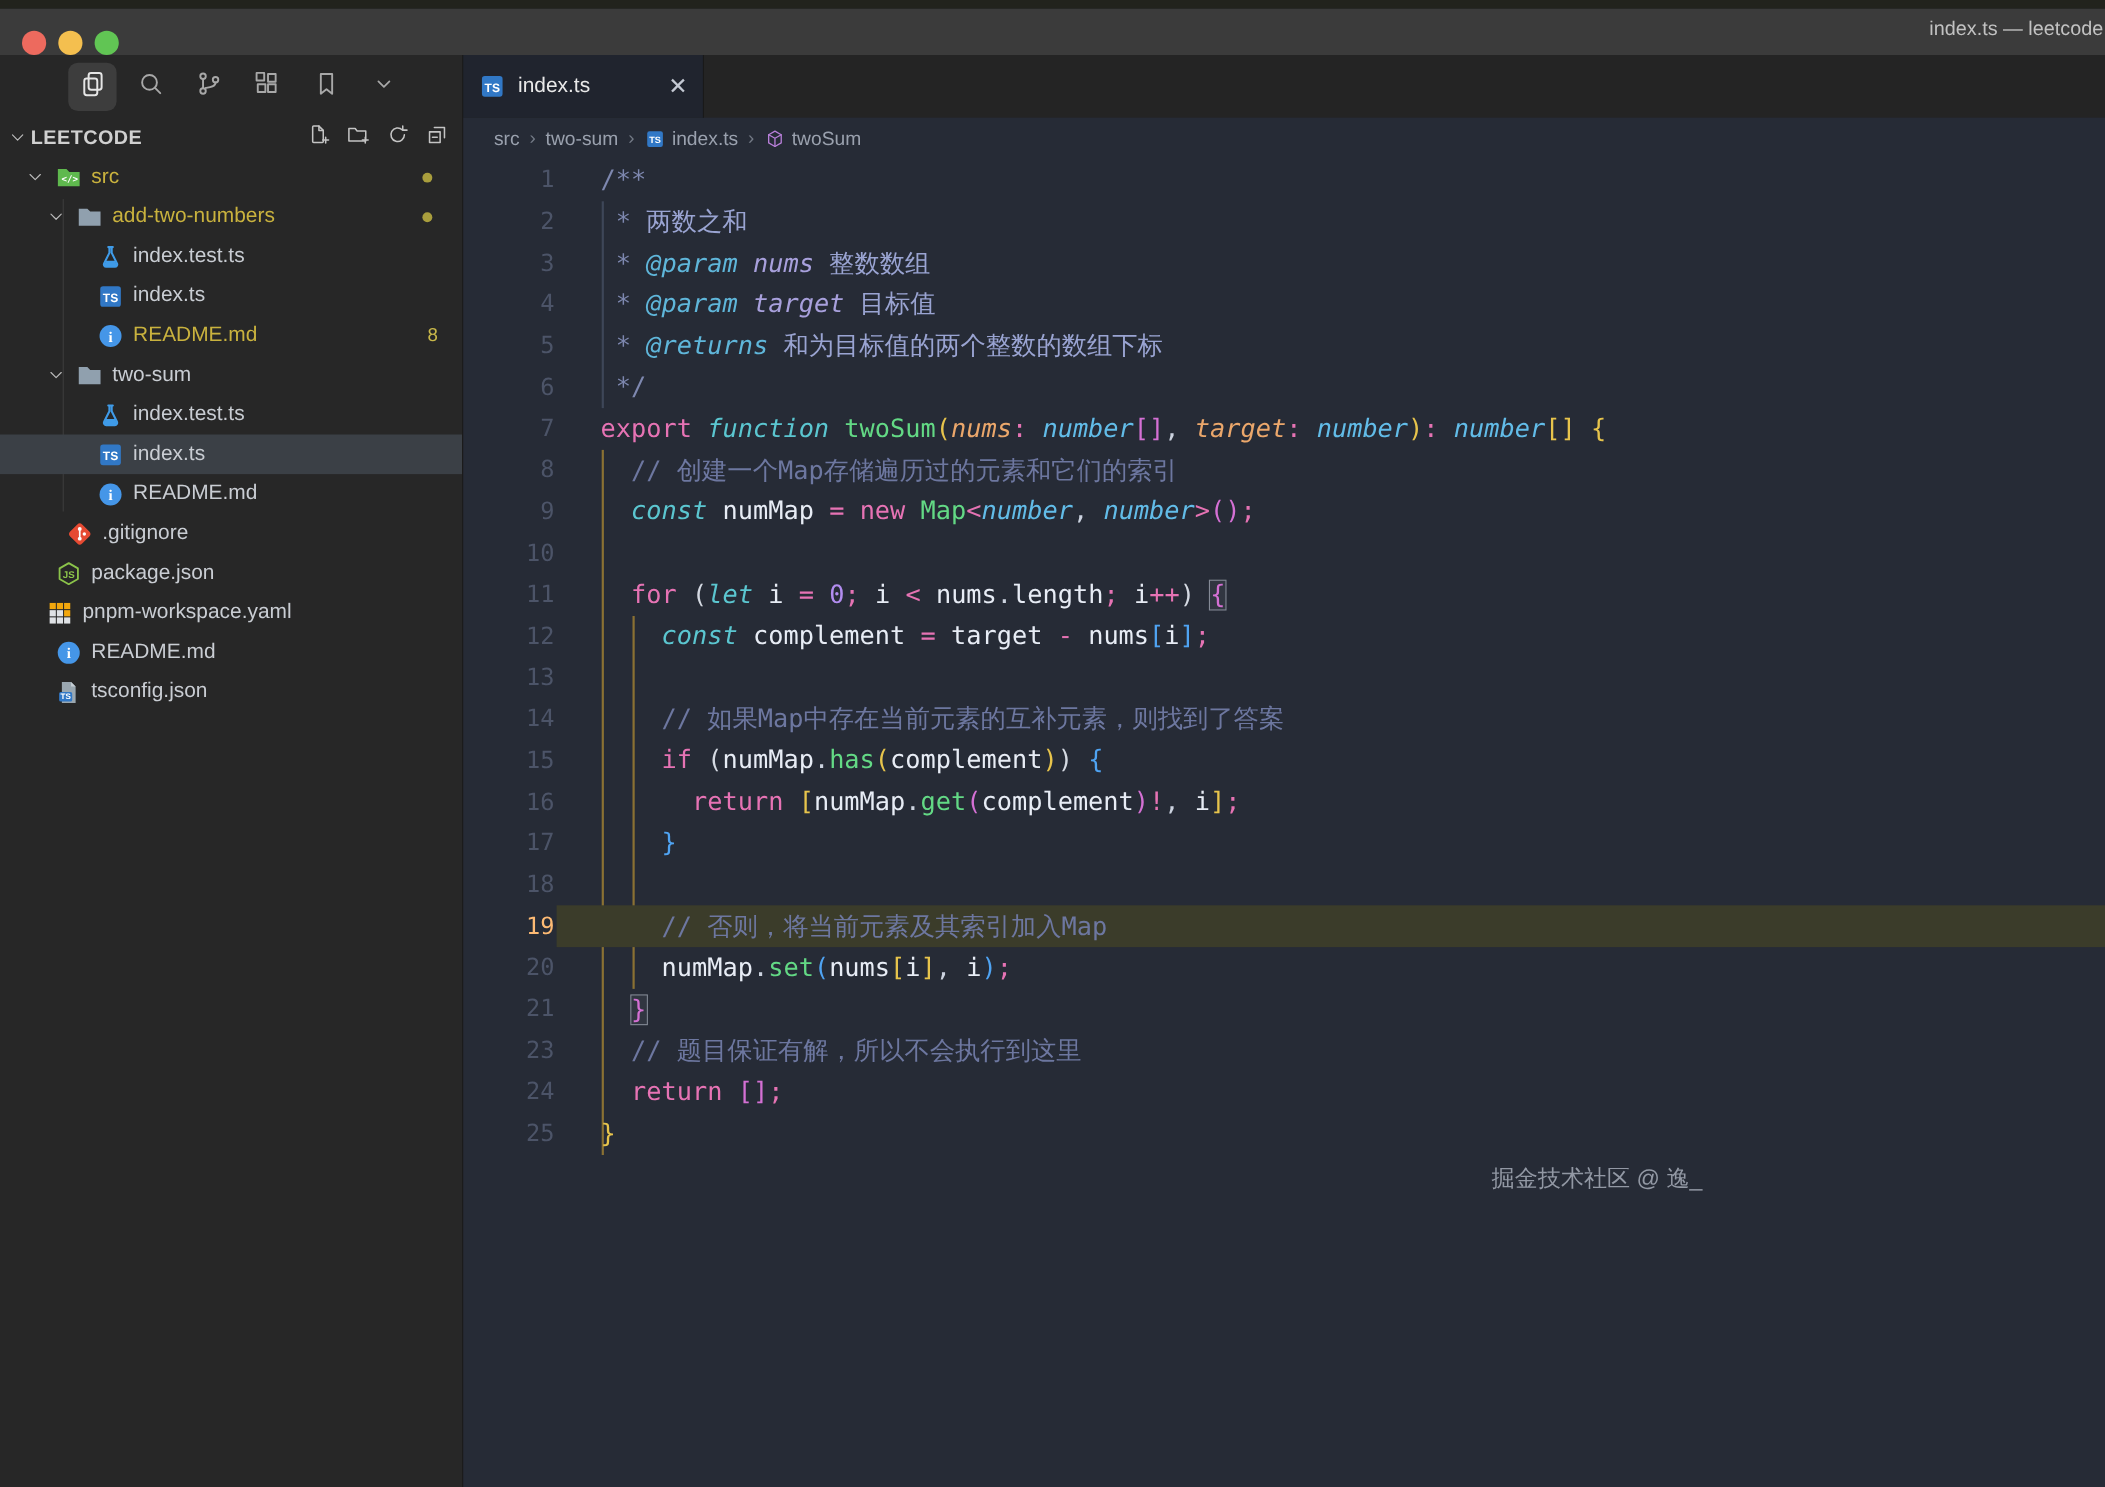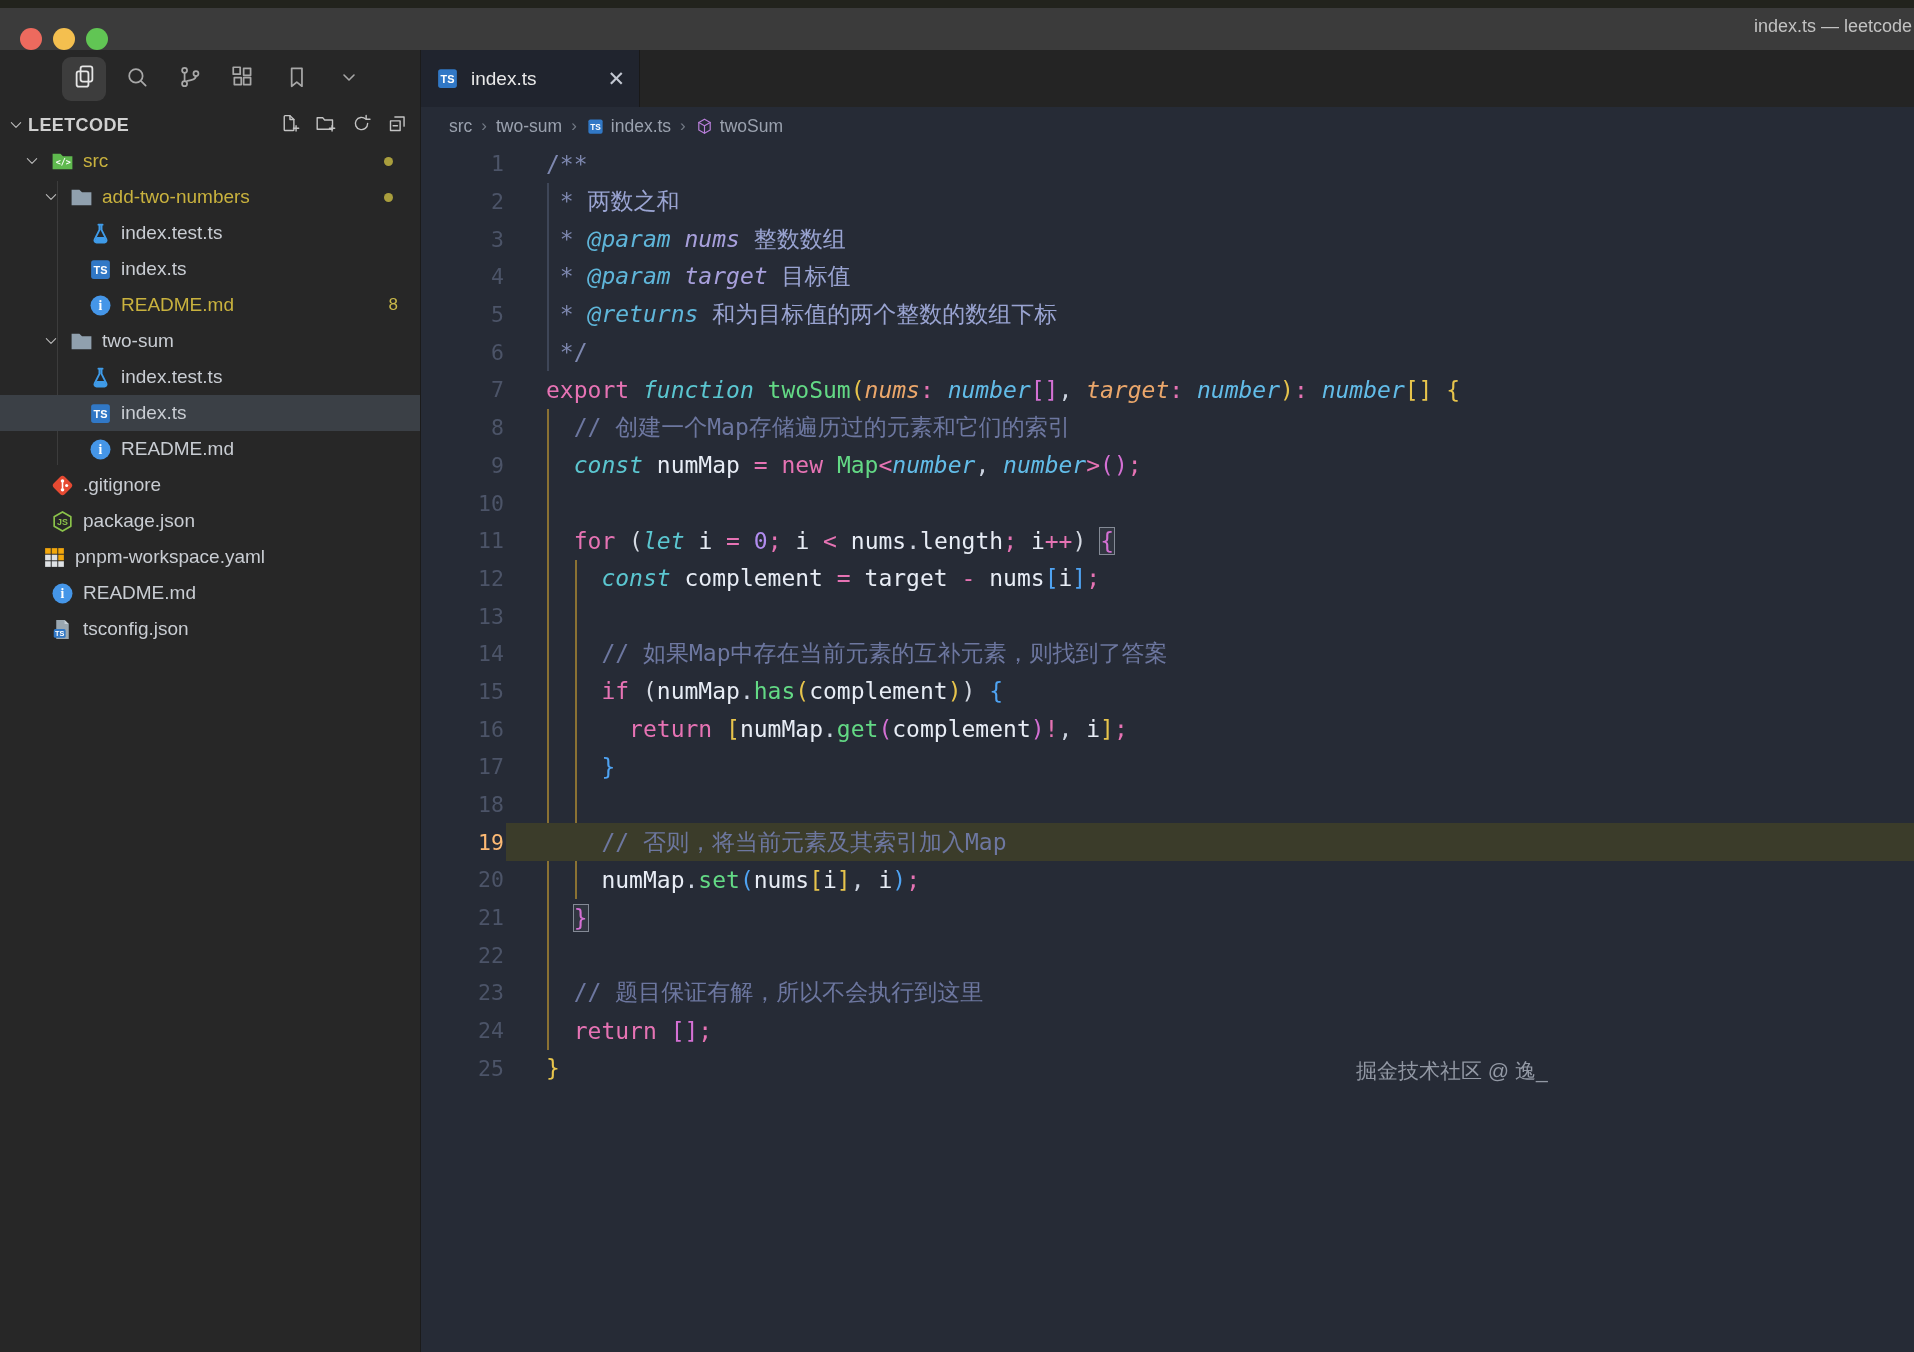--- a/index.html
+++ b/index.html
@@ -244,21 +244,21 @@
         <div class="trow" style="padding-left:62px">
           <span class="chev"></span>
           <span class="ficon">
             <svg width="25" height="25" viewBox="0 0 24 24" fill="none" stroke="currentColor" stroke-width="1.6" stroke-linecap="round" stroke-linejoin="round">
               <circle cx="12" cy="12" r="9.6" fill="#4596e8" stroke="none"></circle>
               <text x="12" y="16.8" font-size="13" font-weight="bold" fill="#fff" text-anchor="middle" stroke="none" font-family="Liberation Serif,serif">i</text>
             </svg>
           </span>
           <span class="tlabel">README.md</span>
         </div>
-        <div class="trow" style="padding-left:24px">
+        <div class="trow" style="padding-left:34px">
           <span class="chev"></span>
           <span class="ficon">
             <svg width="25" height="25" viewBox="0 0 24 24" fill="none" stroke="currentColor" stroke-width="1.6" stroke-linecap="round" stroke-linejoin="round">
               <g transform="rotate(45 12 12)">
                 <rect x="4.6" y="4.6" width="14.8" height="14.8" rx="3" fill="#e64a32" stroke="none"></rect>
               </g>
               <circle cx="12" cy="7.6" r="1.7" fill="#fff" stroke="none"></circle>
               <circle cx="12" cy="16" r="1.7" fill="#fff" stroke="none"></circle>
               <path d="M12 9.3v4.6" stroke="#fff" stroke-width="1.5"></path>
               <circle cx="16" cy="12" r="1.5" fill="#fff" stroke="none"></circle>
@@ -447,24 +447,20 @@
         </div>
         <div class="crow">
           <div class="gut">20</div>
           <div class="ctext"><span class="tk-pu">    </span><span class="tk-va">numMap</span><span class="tk-pu">.</span><span class="tk-fn">set</span><span class="tk-b3">(</span><span class="tk-va">nums</span><span class="tk-b1">[</span><span class="tk-va">i</span><span class="tk-b1">]</span><span class="tk-pu">,</span><span class="tk-pu"> </span><span class="tk-va">i</span><span class="tk-b3">)</span><span class="tk-kw">;</span></div>
         </div>
         <div class="crow">
           <div class="gut">21</div>
           <div class="ctext"><span class="tk-pu">  </span><span class="tk-b2 boxed">}</span></div>
         </div>
         <div class="crow">
-          <div class="gut">22</div>
-          <div class="ctext"></div>
-        </div>
-        <div class="crow">
           <div class="gut">23</div>
           <div class="ctext"><span class="tk-pu">  </span><span class="tk-cm">// 题目保证有解，所以不会执行到这里</span></div>
         </div>
         <div class="crow">
           <div class="gut">24</div>
           <div class="ctext"><span class="tk-pu">  </span><span class="tk-kw">return</span><span class="tk-pu"> </span><span class="tk-b2">[]</span><span class="tk-kw">;</span></div>
         </div>
         <div class="crow">
           <div class="gut">25</div>
           <div class="ctext"><span class="tk-b1">}</span></div>

